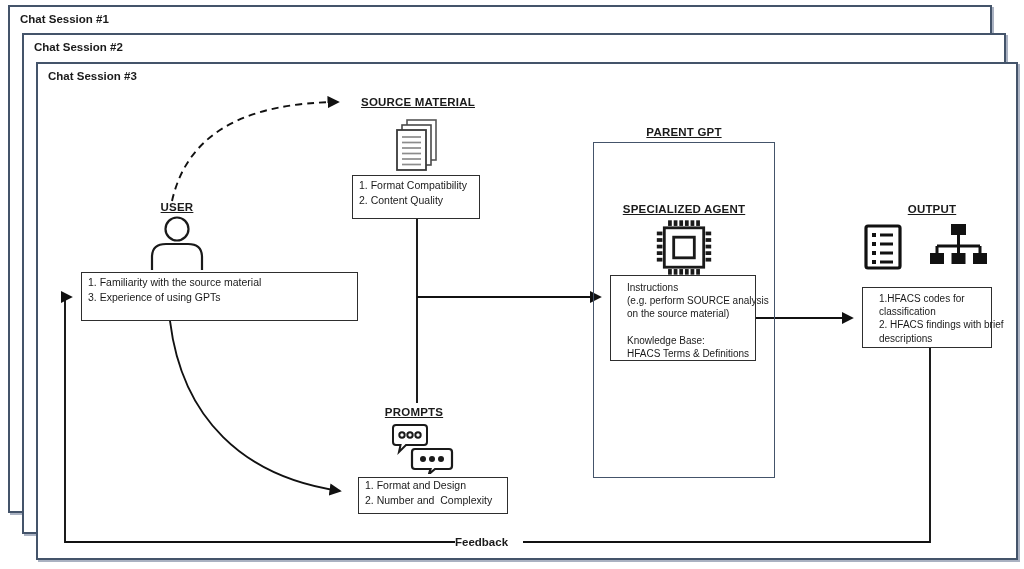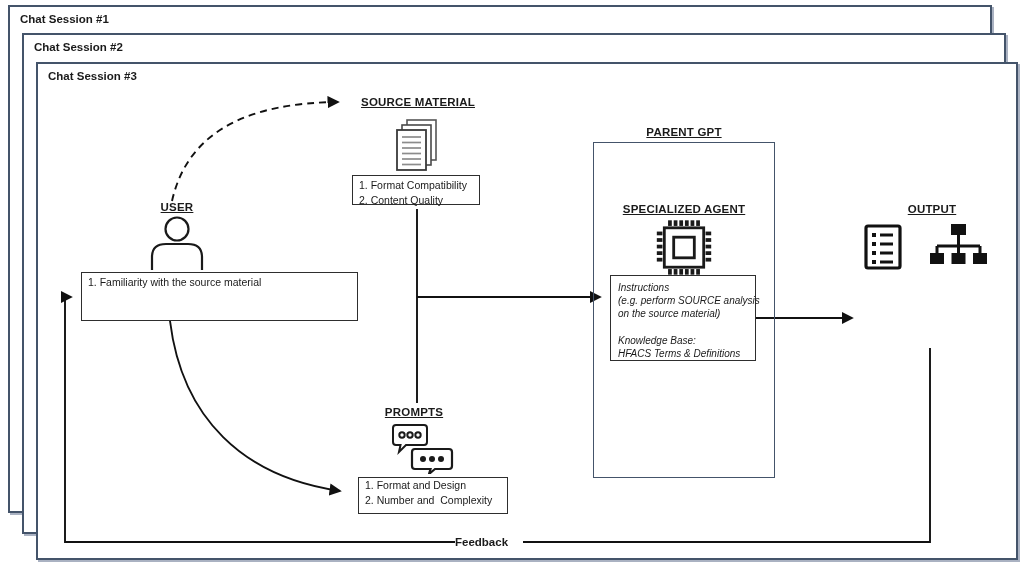--- a/index.html
+++ b/index.html
@@ -16,21 +16,21 @@
   .session-label { position:absolute; left:10px; top:6px; font-size:11.5px; font-weight:bold; white-space:pre; }
   .edges { position:absolute; left:0; top:0; pointer-events:none; }
   .ln { stroke:var(--line-color,#111111); stroke-width:1.9; fill:none; }
   .ln.dashed { stroke-dasharray:7 5; }
   .node-title { position:absolute; font-size:11.5px; font-weight:bold; text-align:center; white-space:pre; letter-spacing:.2px;text-decoration:underline; }
   .node-box {
     position:absolute; background:#fff; border:1.5px solid var(--box-border,#2e2e2e);
     padding:2px 6px; font-size:10.5px; line-height:15px;
   }
   .node-box .nline { white-space:pre; min-height:15px; }
-  .small-box { font-size:10px; line-height:13.2px; padding:5px 7px;font-style:italic; }
+  .small-box { font-size:10px; line-height:13.2px; padding:5px 16px; }
   .small-box .nline { min-height:13.2px; }
   .parent-frame { position:absolute; border:1.2px solid var(--session-border,#44546A); background:transparent; }
   .icon { position:absolute; }
   .fb-label {
     position:absolute; left:455px; top:534px; width:68px; height:17px;
     background:#fff; font-size:11.5px; font-weight:bold; line-height:17px;
   }
 </style>
 </head>
 <body>
@@ -61,37 +61,38 @@
     <path class="ln" d="M930,348 L930,542 L65,542 L65,297 L71,297" marker-end="url(#arr)"></path>
   </svg>
 
   <div class="node-title" style="left:147px; top:201px; width:60px;">USER</div>
   <svg class="icon" style="left:149px; top:215px;" width="56" height="56" viewBox="0 0 56 56">
     <circle cx="28" cy="14" r="11.5" fill="#fff" stroke="#1a1a1a" stroke-width="2.2"></circle>
     <path d="M3,55 V42 Q3,29 17,29 H39 Q53,29 53,42 V55" fill="#fff" stroke="#1a1a1a" stroke-width="2.2"></path>
   </svg>
   <div class="node-box" style="left:81px; top:272px; width:277px; height:49px;">
     <div class="nline">1. Familiarity with the source material</div>
+    <div class="nline">3. Experience of using GPTs</div>
   </div>
 
   <div class="node-title" style="left:356px; top:96px; width:124px;">SOURCE MATERIAL</div>
   <svg class="icon" style="left:395px; top:119px;" width="44" height="53" viewBox="0 0 44 53">
     <rect x="12" y="1" width="29" height="40" fill="#fff" stroke="#565656" stroke-width="1.6"></rect>
     <rect x="7" y="6" width="29" height="40" fill="#fff" stroke="#494949" stroke-width="1.6"></rect>
     <rect x="2" y="11" width="29" height="40" fill="#fff" stroke="#3a3a3a" stroke-width="1.8"></rect>
     <g stroke="#8c8c8c" stroke-width="1.7">
       <line x1="7" y1="18" x2="26" y2="18"></line>
       <line x1="7" y1="23.5" x2="26" y2="23.5"></line>
       <line x1="7" y1="29" x2="26" y2="29"></line>
       <line x1="7" y1="34.5" x2="26" y2="34.5"></line>
       <line x1="7" y1="40" x2="26" y2="40"></line>
       <line x1="7" y1="45.5" x2="26" y2="45.5"></line>
     </g>
   </svg>
-  <div class="node-box" style="left:352px; top:175px; width:128px; height:30px;">
+  <div class="node-box" style="left:352px; top:175px; width:128px; height:44px;">
     <div class="nline">1. Format Compatibility</div>
     <div class="nline">2. Content Quality</div>
   </div>
 
   <div class="node-title" style="left:375px; top:406px; width:78px;">PROMPTS</div>
   <svg class="icon" style="left:391px; top:423px;" width="64" height="51" viewBox="0 0 64 51">
     <g stroke="#1a1a1a" stroke-width="2" fill="#fff">
       <path d="M5,2 H33 Q36,2 36,5 V19 Q36,22 33,22 H15 L8,29 L9.5,22 H5 Q2,22 2,19 V5 Q2,2 5,2 Z"></path>
       <circle cx="11" cy="12" r="2.7"></circle>
       <circle cx="19" cy="12" r="2.7"></circle>
@@ -174,16 +175,22 @@
       <line x1="29.5" y1="24" x2="29.5" y2="31"></line>
       <line x1="51" y1="24" x2="51" y2="31"></line>
     </g>
     <g fill="#111">
       <rect x="22" y="2" width="15" height="11"></rect>
       <rect x="1" y="31" width="14" height="11"></rect>
       <rect x="22.5" y="31" width="14" height="11"></rect>
       <rect x="44" y="31" width="14" height="11"></rect>
     </g>
   </svg>
+  <div class="node-box small-box" style="left:862px; top:287px; width:130px; height:61px; padding-top:4px;">
+    <div class="nline">1.HFACS codes for</div>
+    <div class="nline">classification</div>
+    <div class="nline">2. HFACS findings with brief</div>
+    <div class="nline">descriptions</div>
+  </div>
 
   <div class="fb-label">Feedback</div>
 
 </div>
 
 </body></html>

